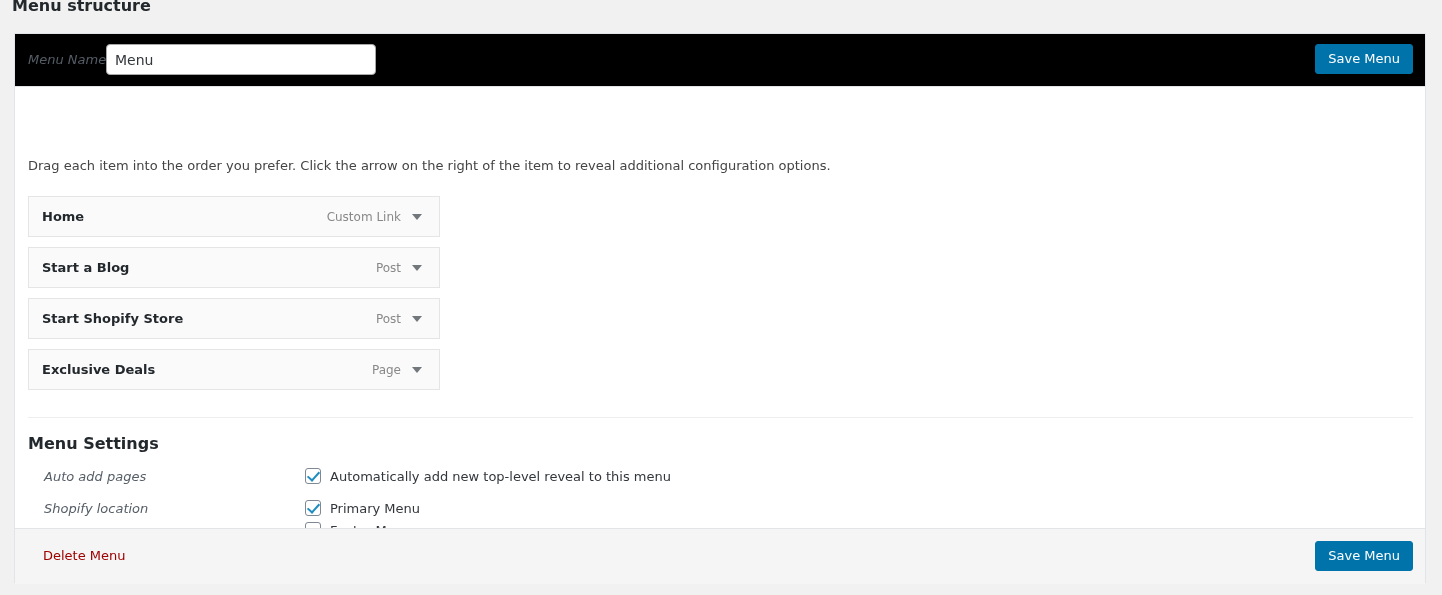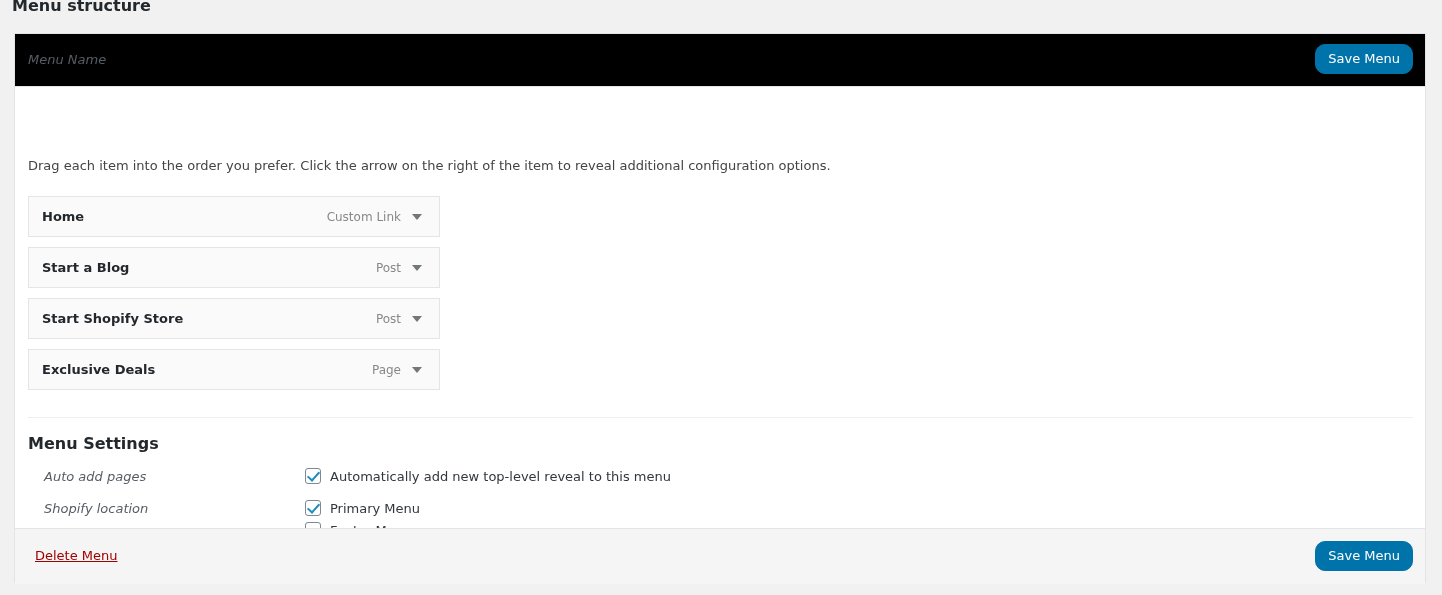--- a/index.html
+++ b/index.html
@@ -73,21 +73,21 @@
   .save-menu-top {
     position: absolute;
     right: 12px;
     top: 10px;
   }
 
   
   .btn-primary {
     background: #0073aa;
     border: 1px solid #0073aa;
-    border-radius: 10px;
+    border-radius: 3px;
     color: #ffffff;
     font-family: "DejaVu Sans", "Liberation Sans", sans-serif;
     font-size: 13px;
     font-weight: normal;
     padding: 0 12px;
     height: 30px;
     line-height: 28px;
     cursor: pointer;
     white-space: nowrap;
   }
@@ -233,42 +233,42 @@
 
   
   .panel-footer {
     position: relative;
     height: 55px;
     background: #f5f5f5;
     border-top: 1px solid #e2e4e7;
   }
   .delete-menu-link {
     position: absolute;
-    left: 20px;
+    left: 28px;
     top: 19px;
     font-size: 13px;
     color: #a00000;
-    text-decoration: underline;
     cursor: pointer;
   }
   .save-menu-bottom {
     position: absolute;
     right: 12px;
     top: 12px;
   }
 </style>
 </head>
 <body>
 
 <div class="page-heading">Menu structure</div>
 
 <div class="menu-panel">
 
   <div class="panel-header">
     <span class="menu-name-label">Menu Name</span>
+    <input class="menu-name-input" type="text" value="Menu" style="">
     <div class="save-menu-top">
       <button class="btn-primary">Save Menu</button>
     </div>
   </div>
 
   <div class="panel-body">
 
     <div class="drag-instructions">Drag each item into the order you prefer. Click the arrow on the right of the item to reveal additional configuration options.</div>
 
     <div class="menu-items">

